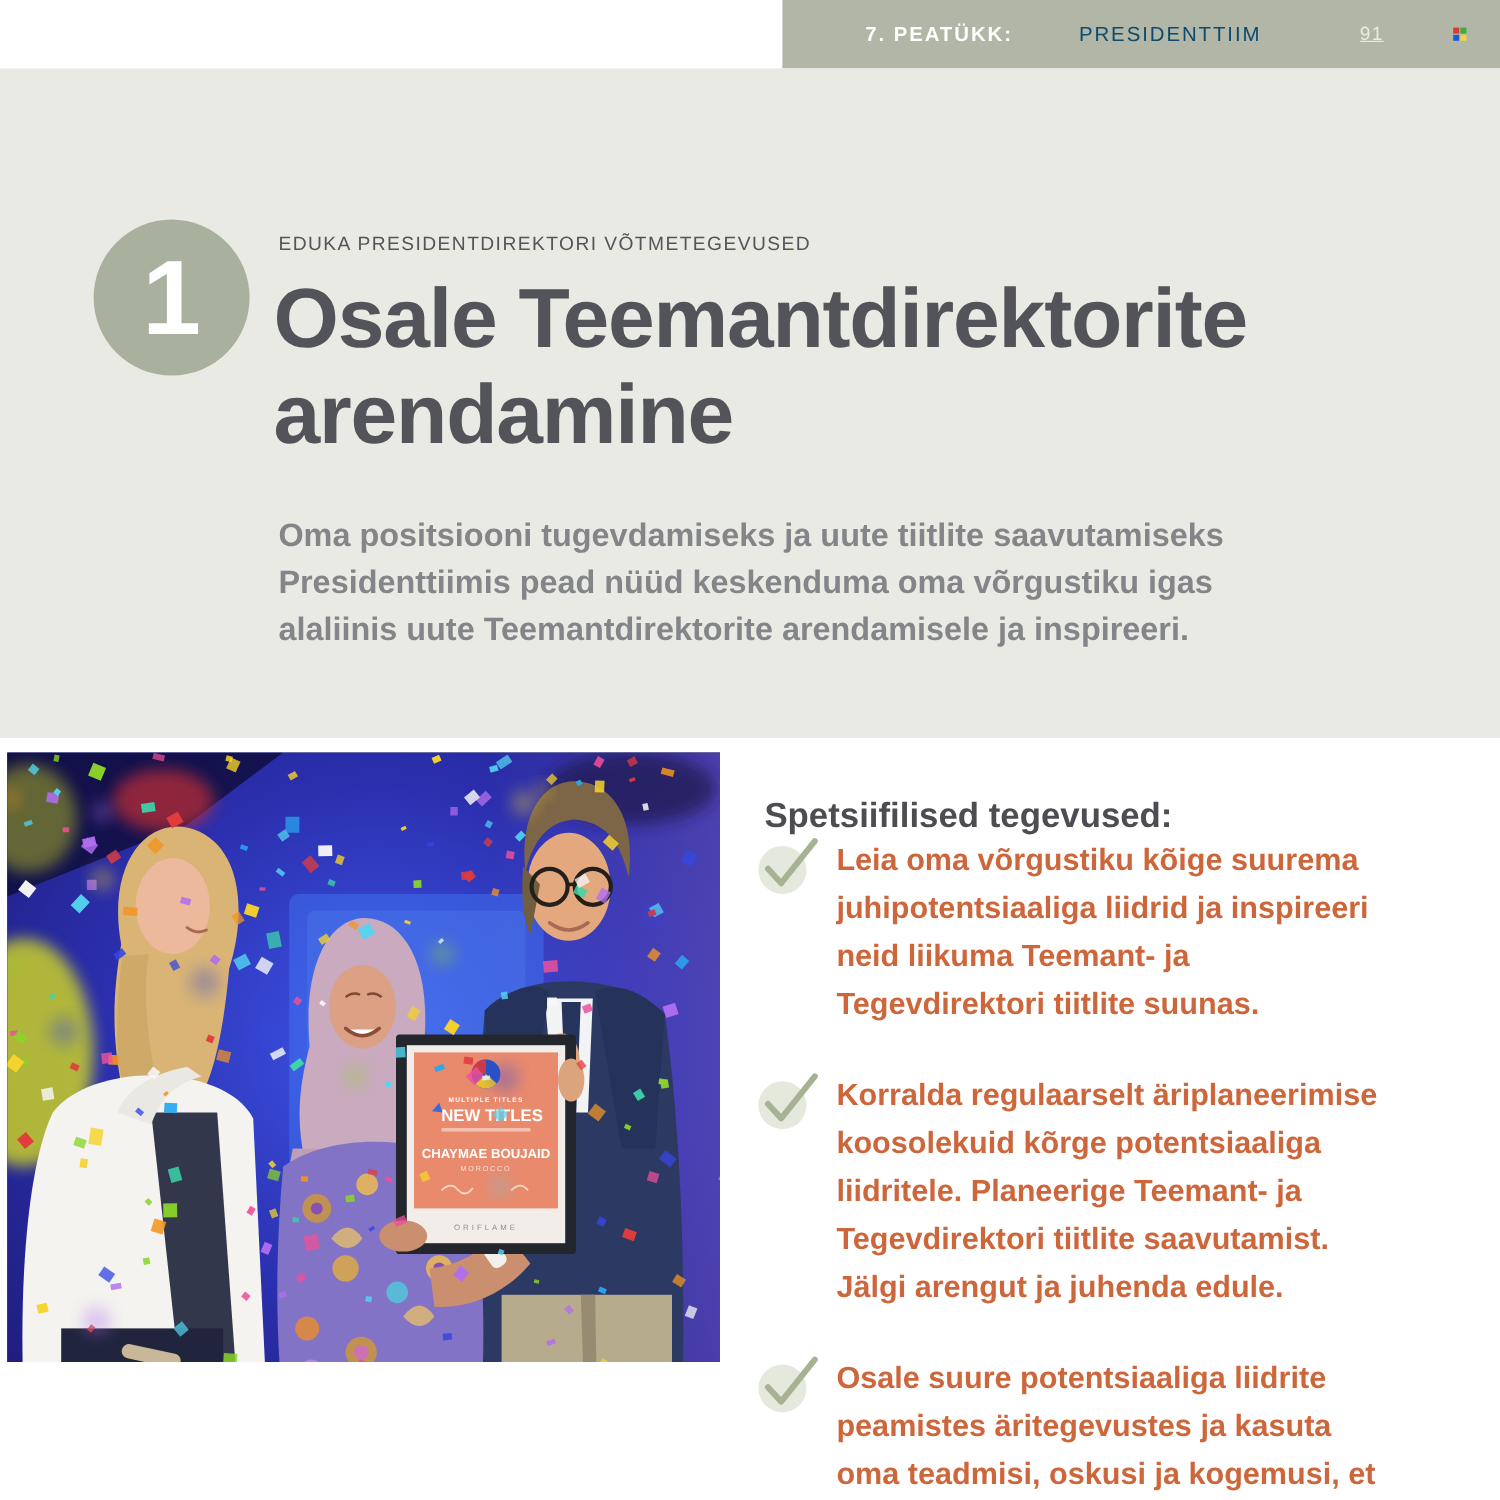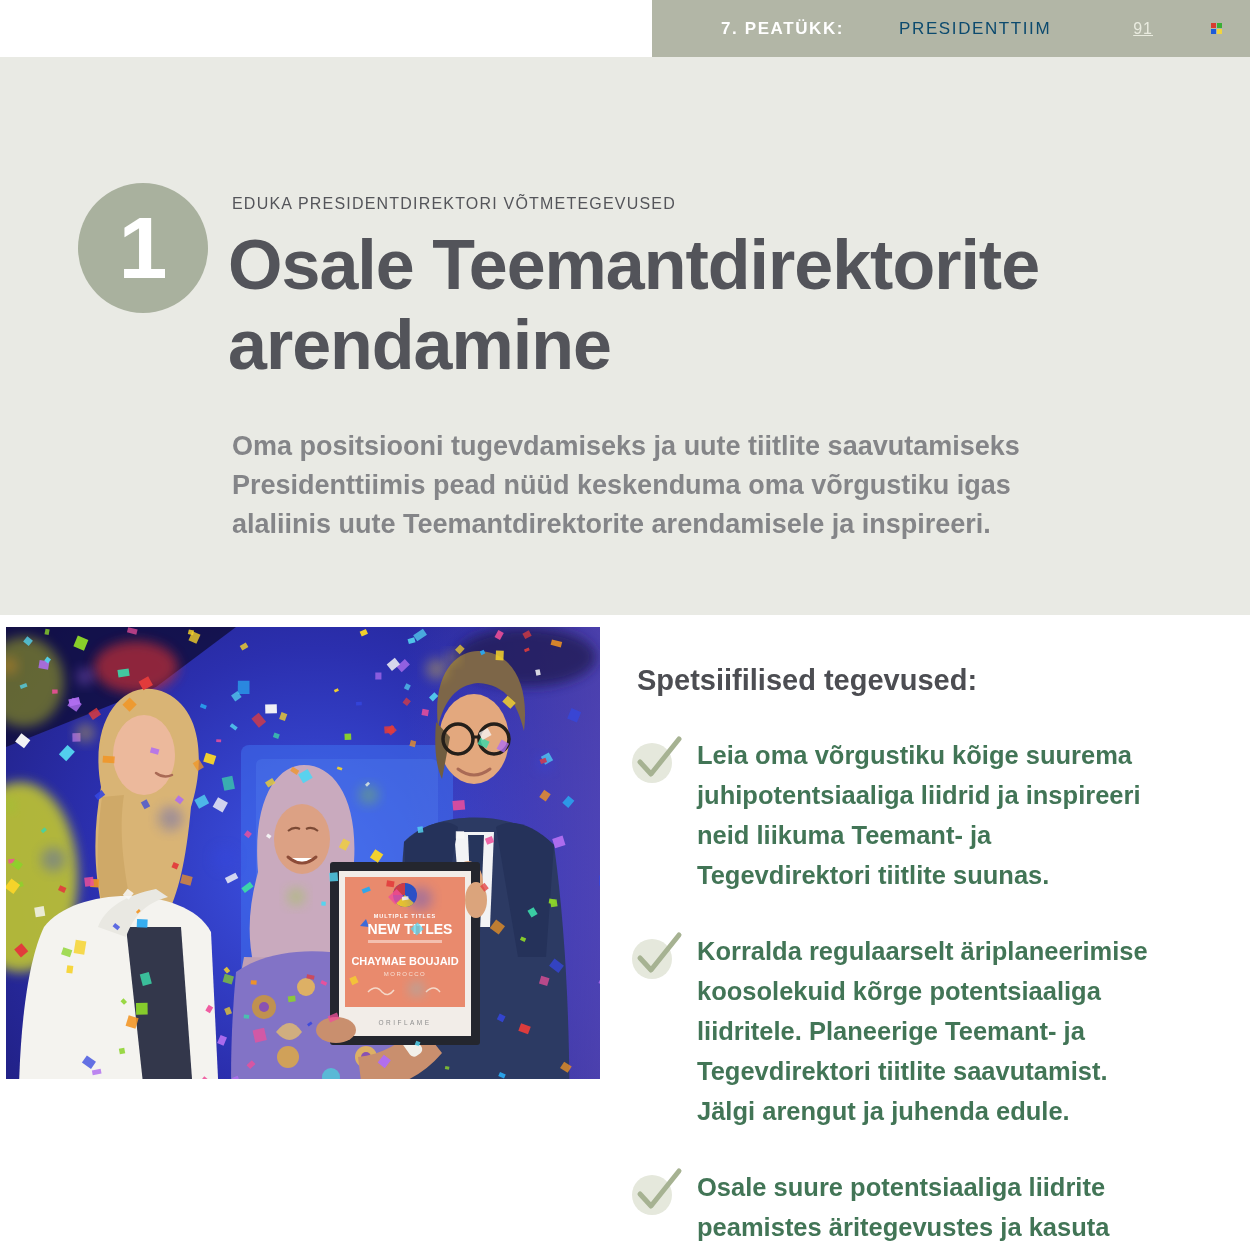--- a/index.html
+++ b/index.html
@@ -23,28 +23,28 @@
   .step-circle { position:absolute; left:78px; top:126px; width:130px; height:130px; border-radius:50%;
                  background:#a9b19e; color:#ffffff; display:flex; align-items:center; justify-content:center;
                  font-size:88px; font-weight:bold; }
   .eyebrow { position:absolute; left:232px; top:138px; font-size:16px; letter-spacing:1.2px; color:#54555a; }
   .hero-title { position:absolute; left:228px; top:168px; font-size:70px; line-height:80px; font-weight:bold;
                 color:#53545a; letter-spacing:-1px; }
   .hero-intro { position:absolute; left:232px; top:370px; width:800px; font-size:27px; line-height:39px;
                 color:#6e6f74; font-weight:bold; opacity:.82; }
 
   
-  .photo-wrap { position:absolute; left:6px; top:627px; width:594px; height:452px; overflow:hidden; background:#1d2070; }
+  .photo-wrap { position:absolute; left:6px; top:627px; width:594px; height:508px; overflow:hidden; background:#1d2070; }
   .photo-wrap svg { display:block; }
 
   .activities { position:absolute; left:637px; top:664px; width:525px; }
-  .activities-heading { font-size:29px; font-weight:bold; color:#4c4d52; margin-bottom:38px; }
+  .activities-heading { font-size:29px; font-weight:bold; color:#4c4d52; }
   .activity-item { display:flex; gap:14px; margin-bottom:36px; }
   .check-icon { flex:none; width:52px; height:50px; margin-left:-6px; margin-top:0; }
-  .activity-text { font-size:25.5px; line-height:40px; color:#14532d; font-weight:bold; opacity:.8; }
+  .activity-text { font-size:25.5px; line-height:40px; color:#c2410c; font-weight:bold; opacity:.8; }
 </style>
 </head>
 <body>
 
 <div class="page">
 
   <div class="header-row">
     <div class="header-bar">
       <span class="chapter-label">7. PEATÜKK:</span>
       <span class="chapter-title">PRESIDENTTIIM</span>

